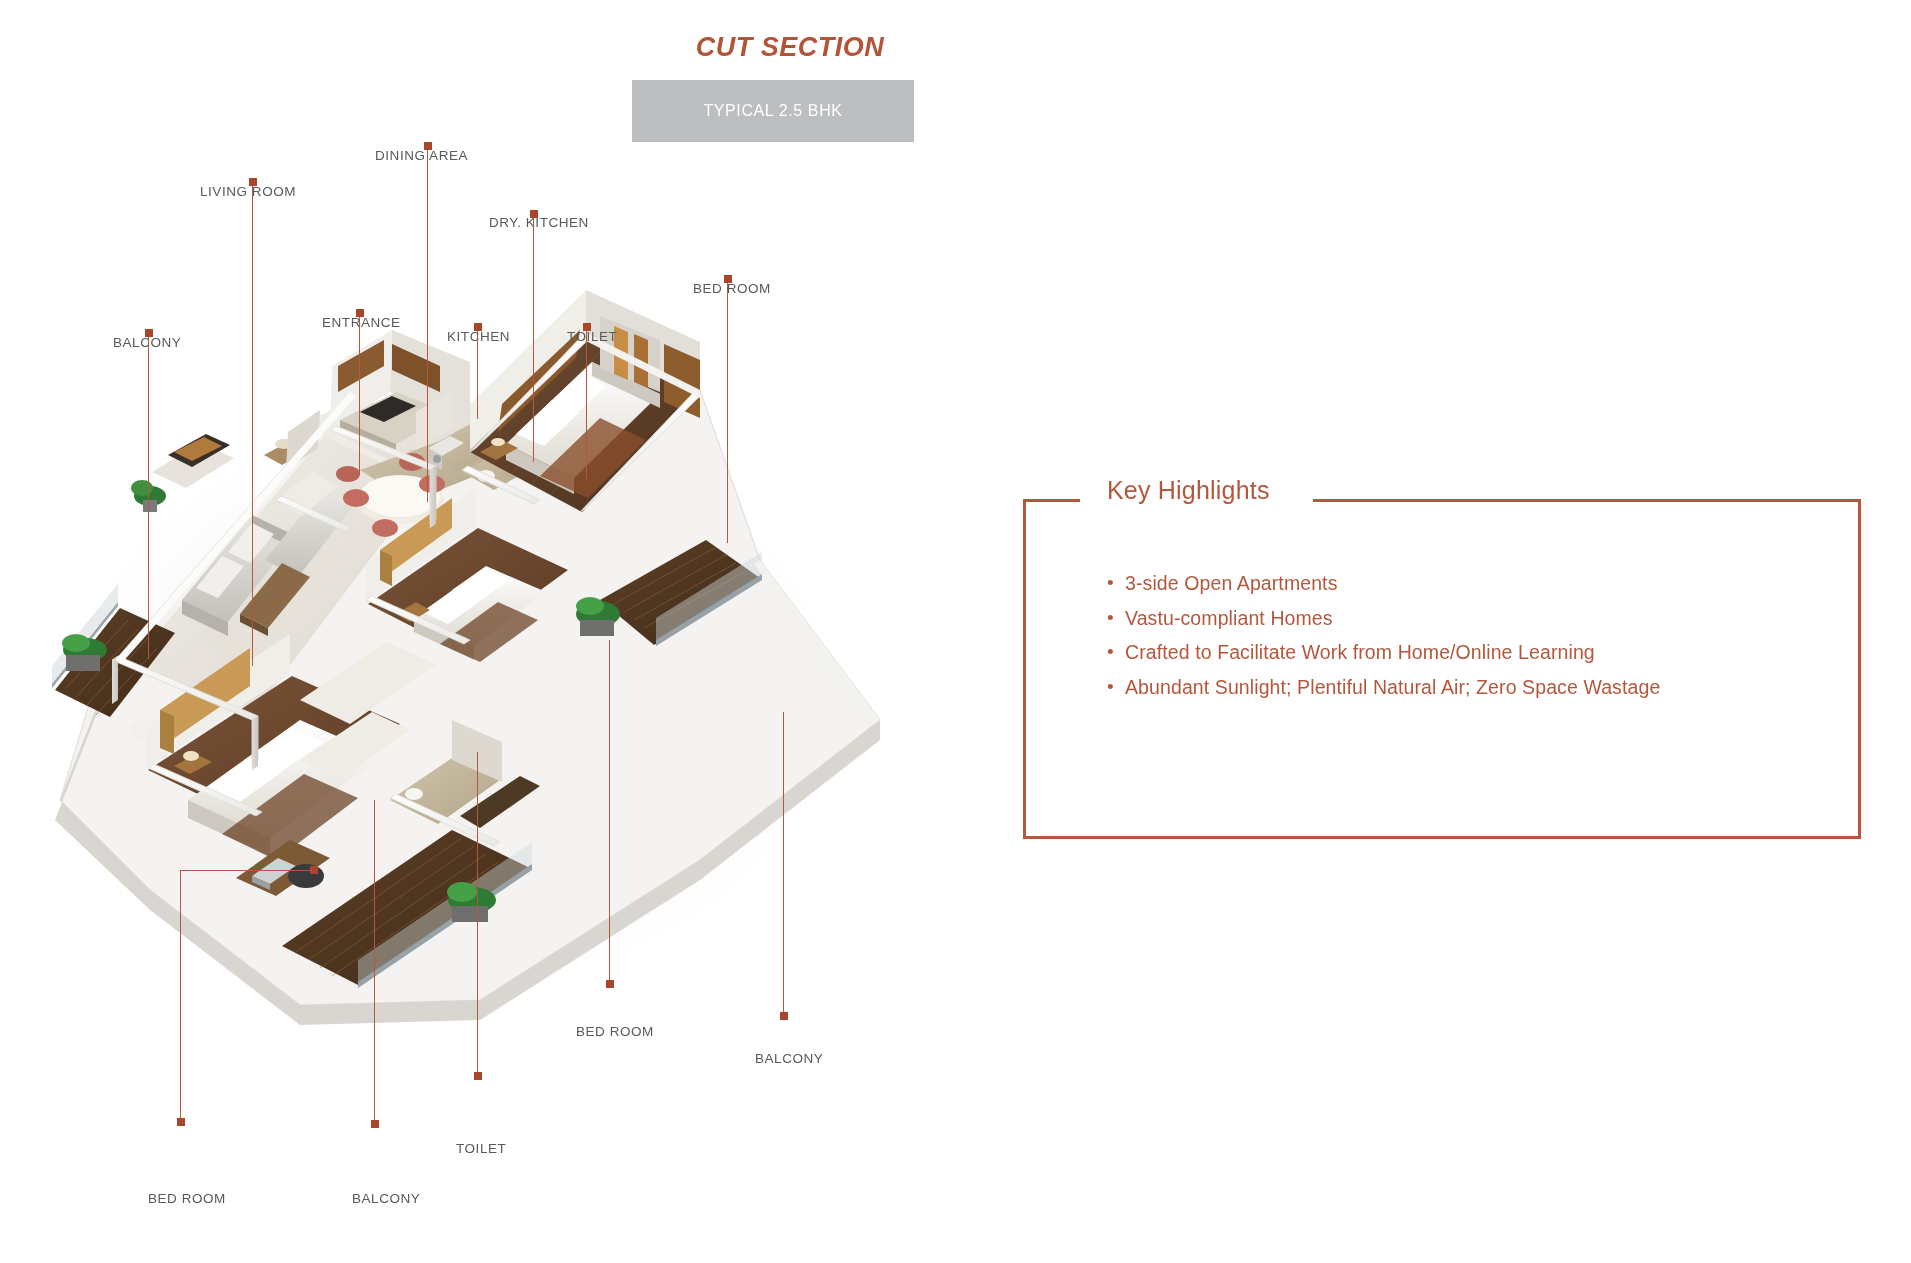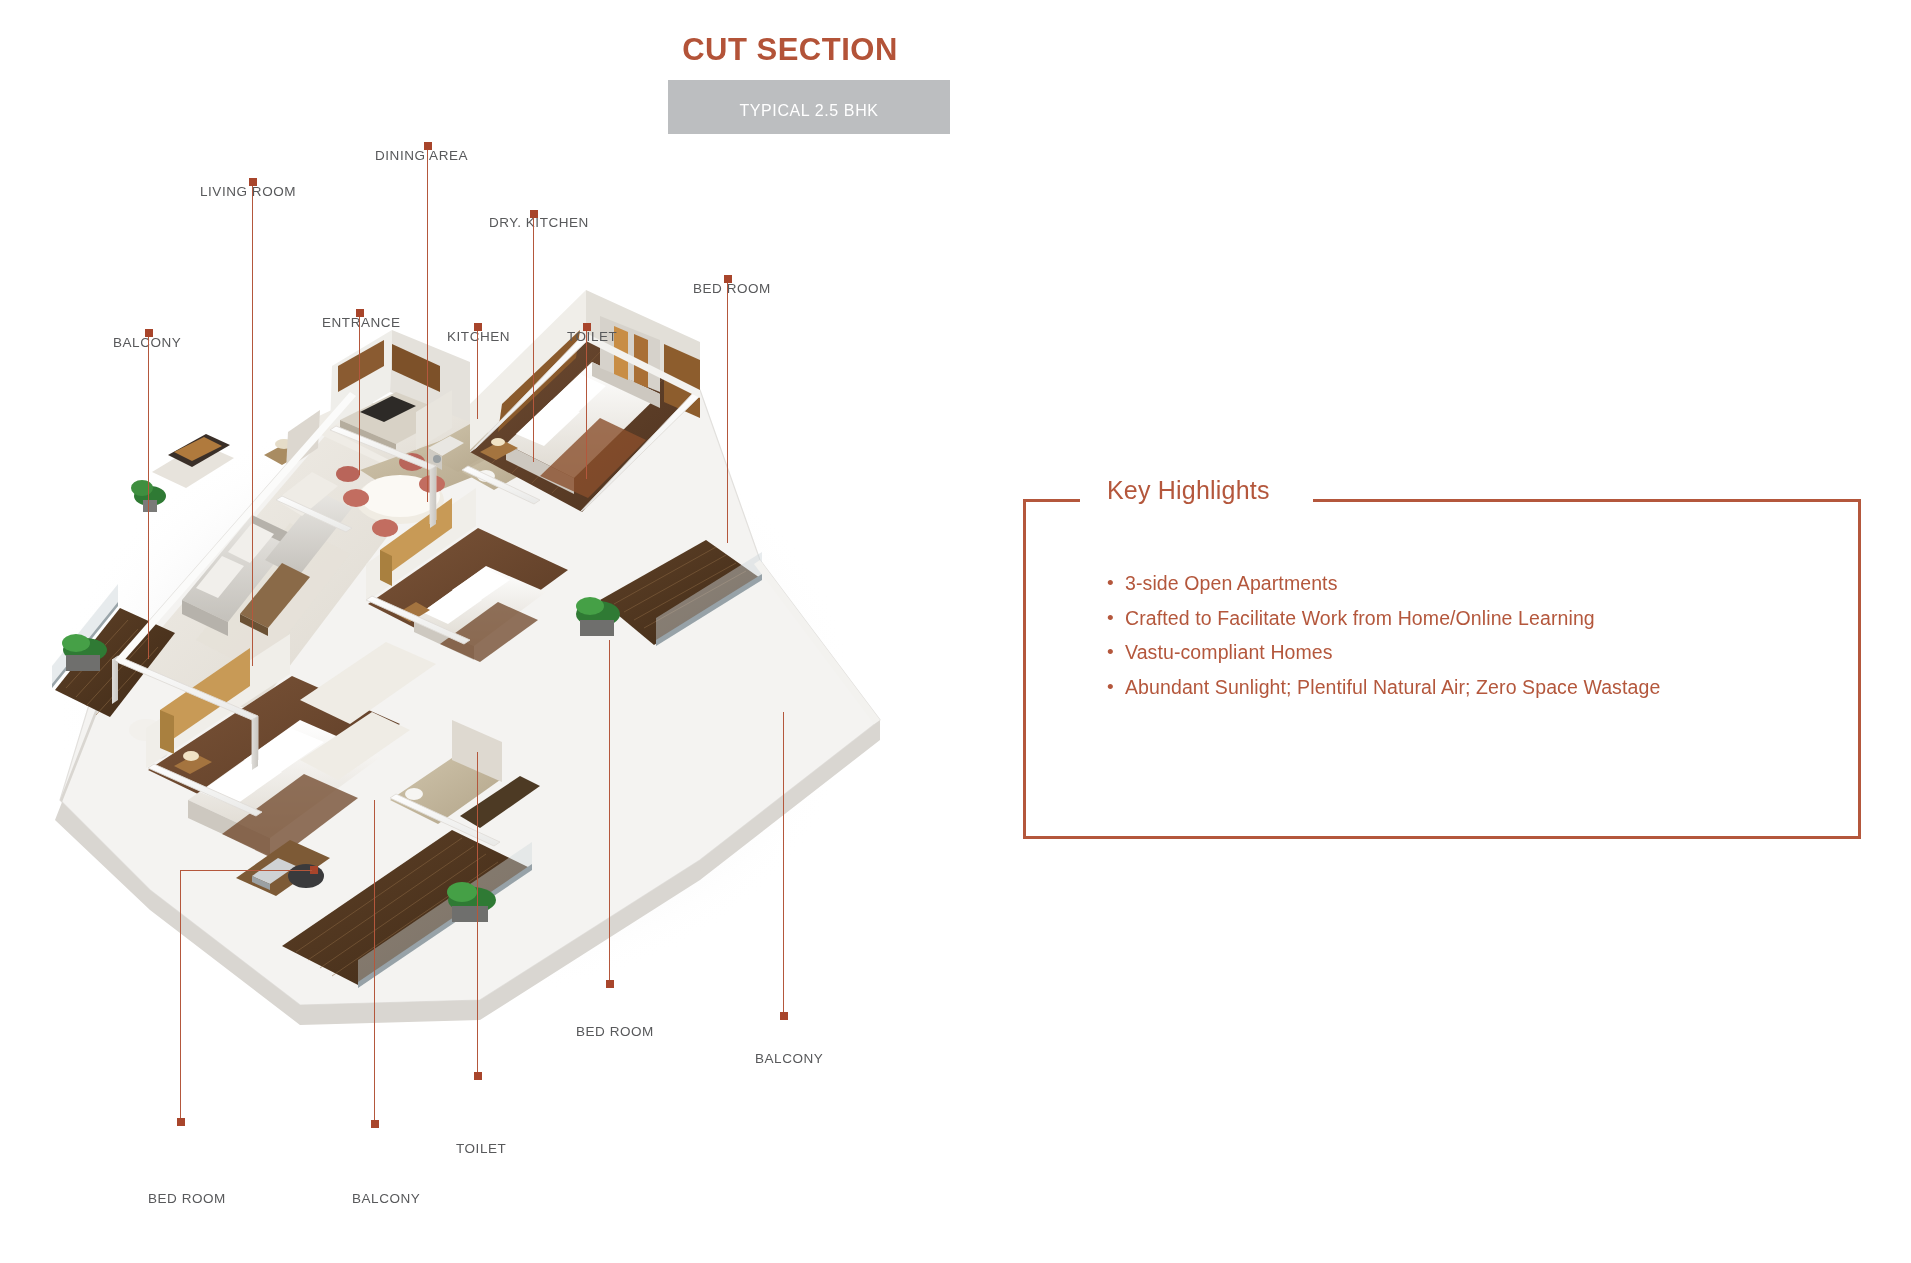--- a/index.html
+++ b/index.html
@@ -5,25 +5,26 @@
   html,body{margin:0;padding:0;background:#ffffff;}
   body{
     width:1911px;height:1263px;position:relative;overflow:hidden;
     font-family:"Liberation Sans", sans-serif;
     -webkit-font-smoothing:antialiased;
   }
   
   #header{position:absolute;left:0;top:0;width:1911px;height:160px;}
   #cut-section-title{
     position:absolute;left:660px;top:32px;width:260px;text-align:center;
-    font-size:31px;font-weight:700;letter-spacing:.5px;color:#b35338;
+    font-size:27px;font-weight:700;letter-spacing:.5px;color:#b35338;
     font-family:"Liberation Sans", sans-serif;
+    font-style:italic;
   }
   #subtitle-band{
-    position:absolute;left:668px;top:80px;width:282px;height:54px;
+    position:absolute;left:632px;top:80px;width:282px;height:62px;
     background:#bcbec0;
   }
   #subtitle-text{
     position:absolute;left:0;top:0;width:282px;height:62px;
     display:flex;align-items:center;justify-content:center;
     color:#ffffff;font-size:16px;letter-spacing:.6px;
   }
 
   
   #plan-stage{position:absolute;left:0;top:0;width:920px;height:1263px;}
@@ -451,17 +452,17 @@
 
 <div id="highlights">
   <div id="hl-border-left"></div>
   <div id="hl-border-bottom"></div>
   <div id="hl-border-right"></div>
   <div id="hl-border-top-a"></div>
   <div id="hl-border-top-b"></div>
   <div id="hl-title">Key Highlights</div>
   <ul id="hl-list">
     <li>3-side Open Apartments</li>
+    <li>Vastu-compliant Homes</li>
     <li>Crafted to Facilitate Work from Home/Online Learning</li>
-    <li>Vastu-compliant Homes</li>
     <li>Abundant Sunlight; Plentiful Natural Air; Zero Space Wastage</li>
   </ul>
 </div>
 
 </body></html>

